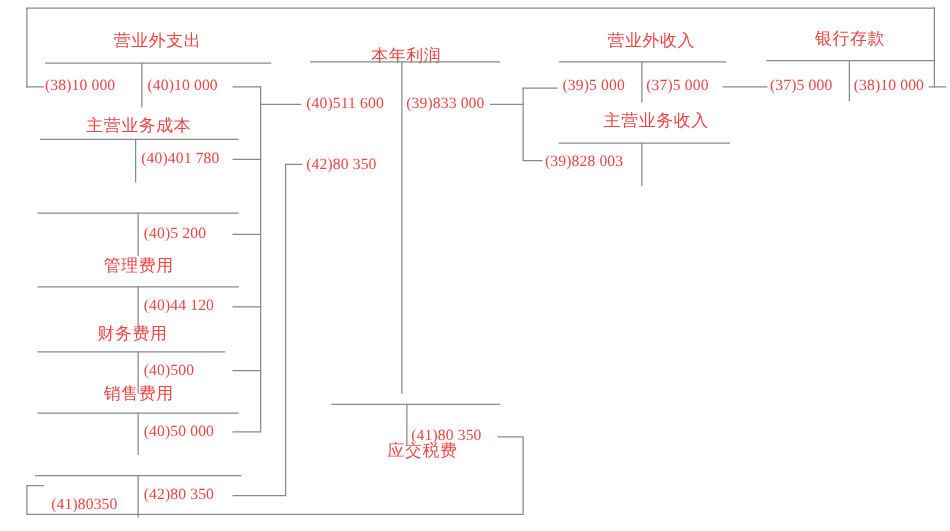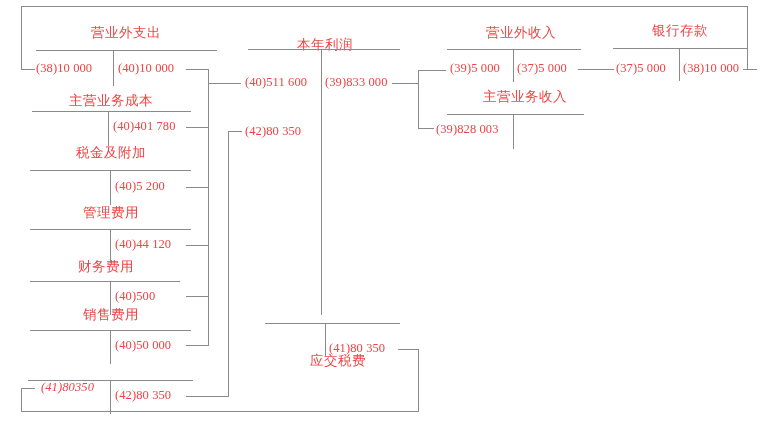--- a/index.html
+++ b/index.html
@@ -44,21 +44,20 @@
 </style>
 </head>
 <body>
 
 <div id="canvas">
 
   <div class="acct-title" style="left:36px; top:24px; width:180px;">营业外支出</div>
 
   <div class="acct-title" style="left:32px; top:92px; width:158px;">主营业务成本</div>
 
-  <div class="acct-title" style="left:32px; top:144px; width:158px;">税金及附加</div>
 
   <div class="acct-title" style="left:32px; top:204px; width:158px;">管理费用</div>
 
   <div class="acct-title" style="left:32px; top:258px; width:148px;">财务费用</div>
 
   <div class="acct-title" style="left:32px; top:306px; width:158px;">销售费用</div>
 
 
   <div class="acct-title" style="left:245px; top:36px; width:160px;">本年利润</div>
 
@@ -106,21 +105,21 @@
   <div class="amt" style="left:113px; top:119px;">(40)401 780</div>
 
   <div class="amt" style="left:115px; top:179px;">(40)5 200</div>
 
   <div class="amt" style="left:115px; top:237px;">(40)44 120</div>
 
   <div class="amt" style="left:115px; top:289px;">(40)500</div>
 
   <div class="amt" style="left:115px; top:338px;">(40)50 000</div>
 
-  <div class="amt" style="left:41px; top:380px;font-style:italic;">(41)80350</div>
+  <div class="amt" style="left:41px; top:396px;">(41)80350</div>
   <div class="amt" style="left:115px; top:388px;">(42)80 350</div>
 
   <div class="amt" style="left:245px; top:75px;">(40)511 600</div>
   <div class="amt" style="left:245px; top:124px;">(42)80 350</div>
   <div class="amt" style="left:325px; top:75px;">(39)833 000</div>
 
   <div class="amt" style="left:329px; top:341px;">(41)80 350</div>
 
   <div class="amt" style="left:450px; top:61px;">(39)5 000</div>
   <div class="amt" style="left:517px; top:61px;">(37)5 000</div>

